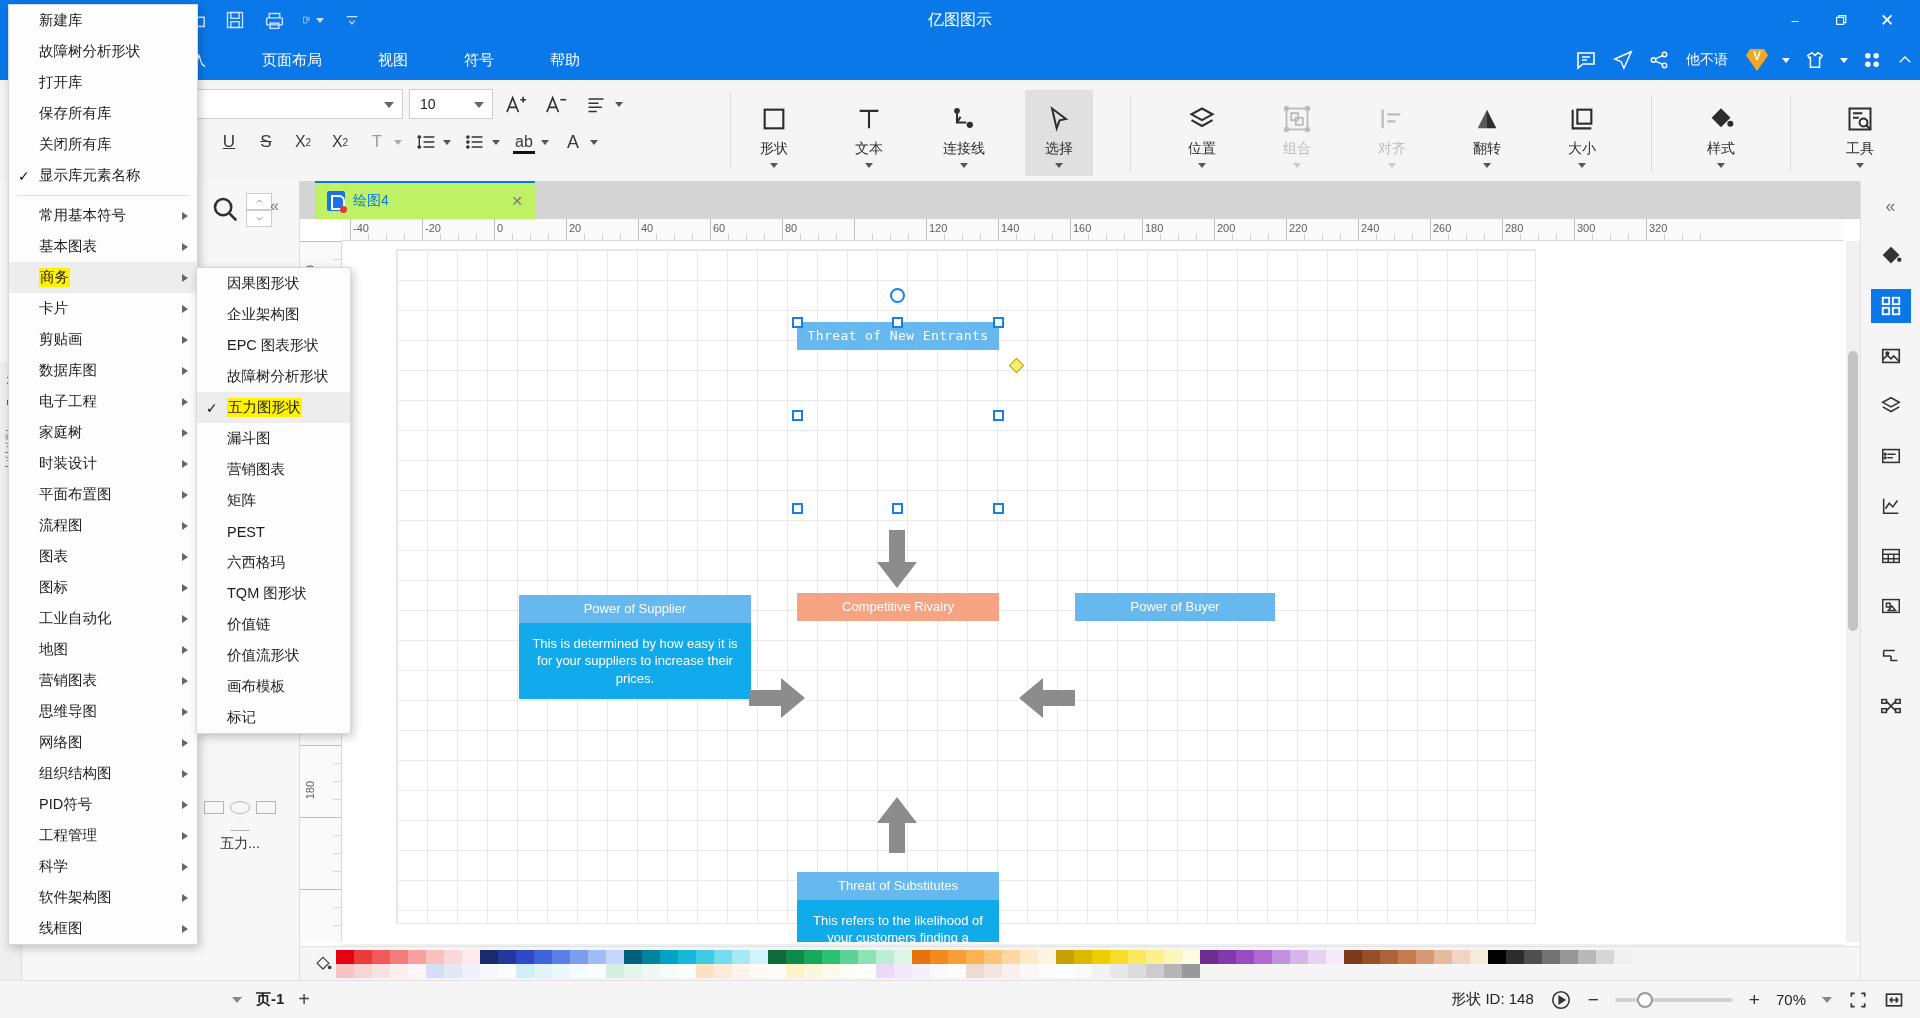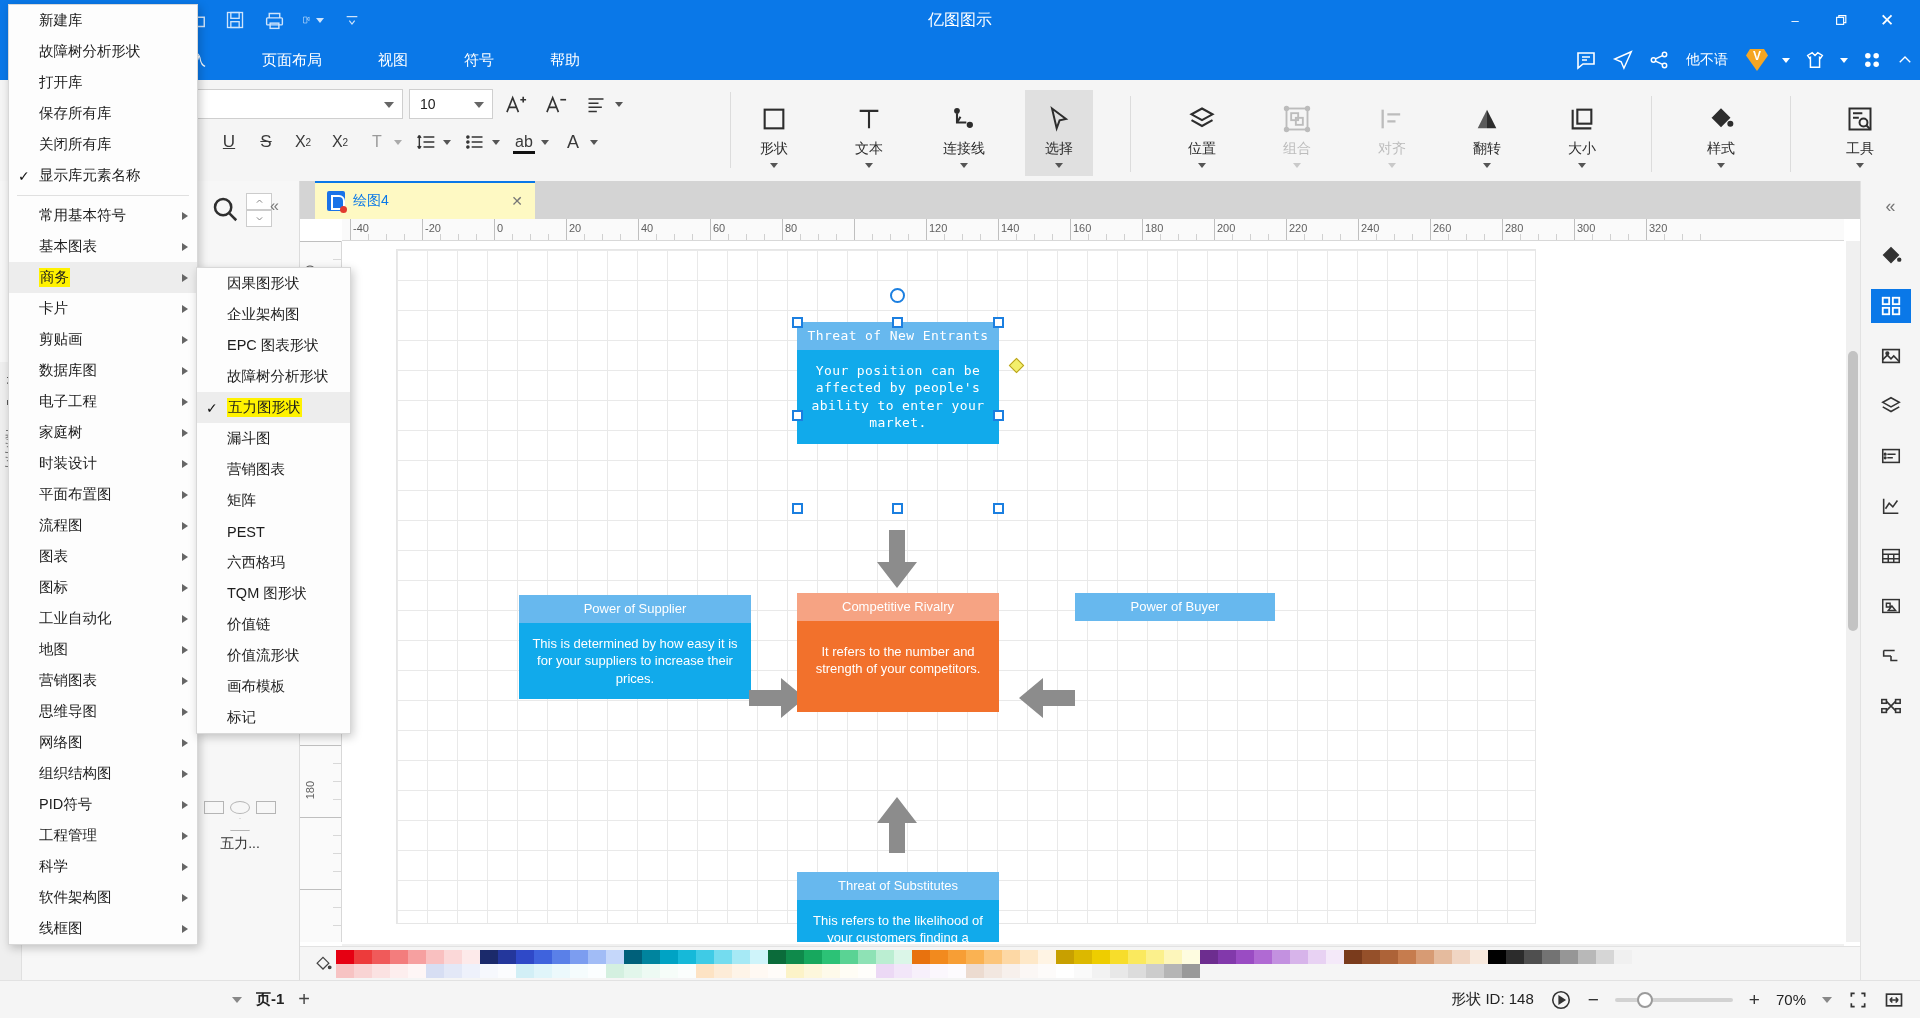--- a/index.html
+++ b/index.html
@@ -88,21 +88,21 @@
   .lp-shapes { position:absolute; left:180px; top:620px; width:120px; text-align:center; color:#333; font-size:14px;}
   .shape-mini { display:flex; justify-content:center; gap:6px; margin-bottom:4px; }
   .shape-mini span { display:block; width:20px;height:13px;border:1.5px solid #b5b5b5;}
   .leftrail { position:absolute; left:0; top:181px; width:22px; bottom:0; background:#efefef; border-right:1px solid #e0e0e0;}
   .leftrail span { display:block; writing-mode:vertical-rl; font-size:12px; color:#555; margin:14px auto; }
 
   
   .canvaswrap { position:absolute; left:300px; top:181px; right:60px; bottom:60px; background:#fff; }
   .tabbar { position:absolute; left:0; top:0; right:0; height:38px; background:#d4d4d4; }
   .doctab {
-    position:absolute; left:15px; top:0; height:38px; background:#fef9c3;
+    position:absolute; left:15px; top:0; height:38px; background:#bef264;
     display:flex; align-items:center; gap:8px; padding:0 12px 0 12px; min-width:220px;
     border-top:2px solid #0a78e8;
   }
   .doctab .dt-name { color:#0a78e8; font-size:14px; }
   .doctab .dt-close { margin-left:auto; color:#777; font-size:14px; cursor:pointer; }
   .doc-ico { width:18px;height:20px; background:#1a73e8; position:relative; border-radius:2px;}
   .doc-ico::after{content:"";position:absolute;right:-2px;bottom:-2px;width:7px;height:7px;border-radius:50%;background:#e23b2e;}
   .doc-ico::before{content:"";position:absolute;left:4px;top:4px;width:10px;height:11px;border:2px solid #fff;border-radius:0 6px 0 0;}
 
   .ruler-h {
@@ -714,21 +714,20 @@
         <div class="rv-tick" style="top: 648px; width: 42px; left: 0px; border-top-color: rgb(191, 191, 191);"></div>
         <div class="rv-tick" style="top: 666px; width: 9px; left: 33px; border-top-color: rgb(216, 216, 216);"></div>
         <div class="rv-tick" style="top: 684px; width: 9px; left: 33px; border-top-color: rgb(216, 216, 216);"></div>
       </div>
 
     <div class="canvas">
       <div class="page">
 
         <div class="fbox blue mono" style="left:400px; top:72px; width:202px;">
           <div class="fhead">Threat of New Entrants</div>
-          <div class="fbody">Your position can be affected by people's ability to enter your market.</div>
         </div>
 
         <div class="rot-handle" style="left:493px;  top:38px;"></div>
         <div class="sel-handle" style="left:395px;  top:67px;"></div>
         <div class="sel-handle" style="left:495px;  top:67px;"></div>
         <div class="sel-handle" style="left:596px;  top:67px;"></div>
         <div class="sel-handle" style="left:395px;  top:160px;"></div>
         <div class="sel-handle" style="left:596px;  top:160px;"></div>
         <div class="sel-handle" style="left:395px;  top:253px;"></div>
         <div class="sel-handle" style="left:495px;  top:253px;"></div>
@@ -747,21 +746,20 @@
         </div>
 
         <div class="arrow" style="left:352px; top:424px;">
           <svg width="58" height="48" viewBox="0 0 58 48">
               <path d="M0 16h32V4l24 20-24 20V32H0z" fill="#8c8c8c"></path>
             </svg>
         </div>
 
         <div class="fbox orange" style="left:400px; top:343px; width:202px;">
           <div class="fhead">Competitive Rivalry</div>
-          <div class="fbody" style="padding:22px 10px 34px">It refers to the number and strength of your competitors.</div>
         </div>
 
         <div class="arrow" style="left:620px; top:424px;">
           <svg width="58" height="48" viewBox="0 0 58 48">
               <path d="M58 16H26V4L2 24l24 20V32h32z" fill="#8c8c8c"></path>
             </svg>
         </div>
 
         <div class="fbox blue" style="left:678px; top:343px; width:200px;">
           <div class="fhead">Power of Buyer</div>

